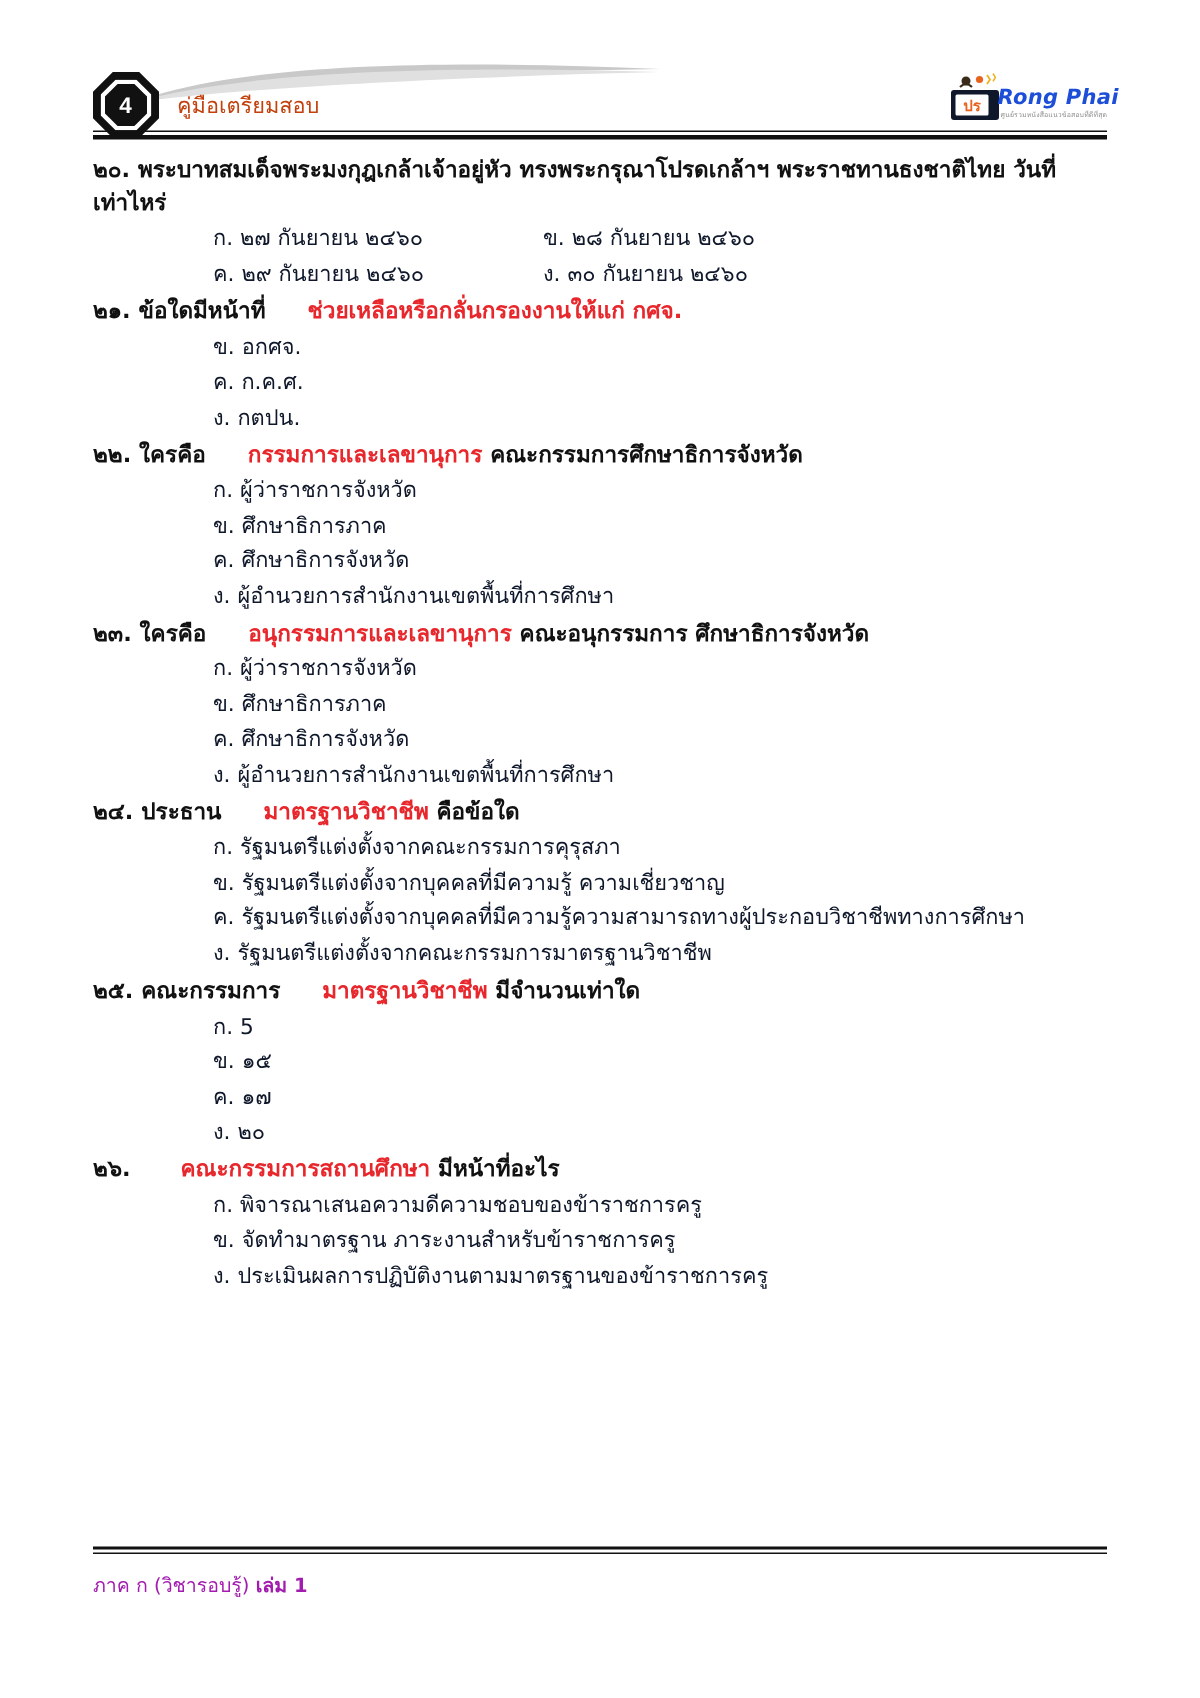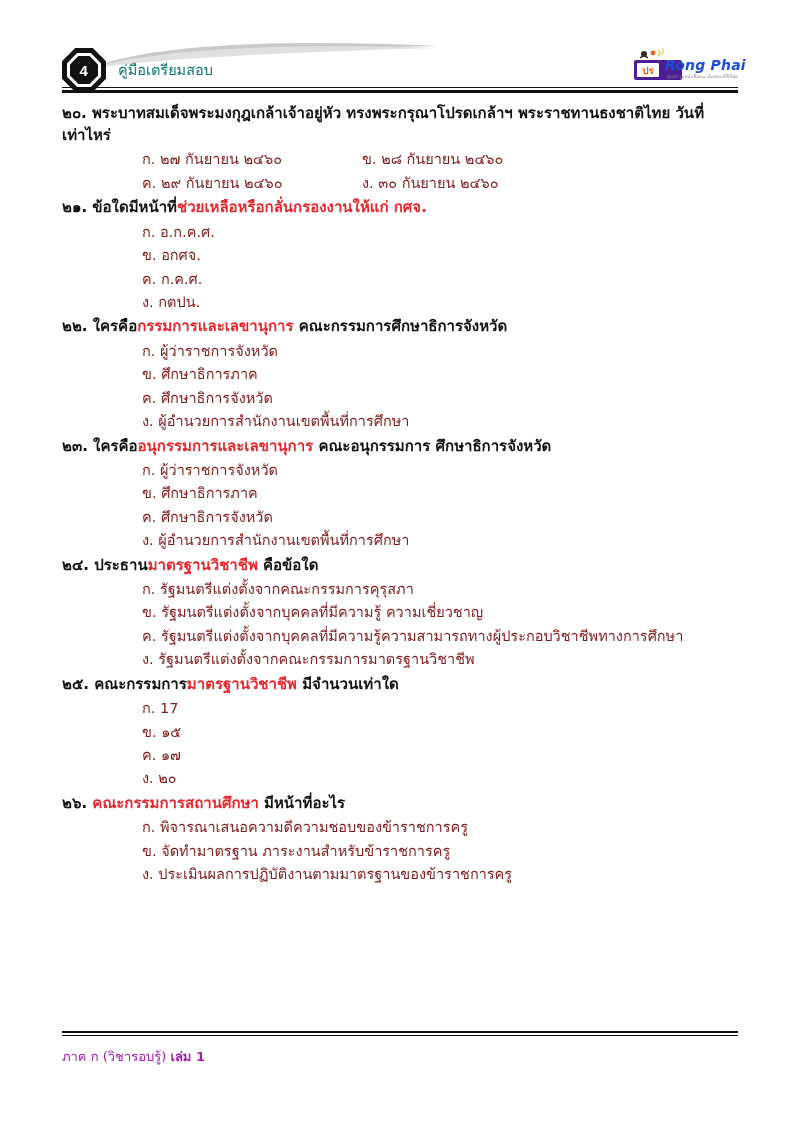--- a/index.html
+++ b/index.html
@@ -82,40 +82,40 @@
     font-size: 15px;
     font-weight: bold;
     font-family: "Liberation Sans", sans-serif;
     letter-spacing: 0.5px;
   }
   .header-title {
     position: absolute;
     left: 56px;
     top: 18px;
     font-size: 14.5px;
-    color: #0f766e;
+    color: #c2410c;
     white-space: nowrap;
     font-family: "DejaVu Sans", "Liberation Sans", sans-serif;
   }
 
   
   .logo {
     position: absolute;
     right: 0px;
     top: 8px;
     width: 104px;
     height: 40px;
   }
   .logo-mark {
     position: absolute;
     left: 0px;
     top: 12px;
-    width: 48px;
+    width: 32px;
     height: 20px;
-    background: #4c1d95;
+    background: #0f172a;
     border-radius: 2px;
   }
   .logo-mark-inner {
     position: absolute;
     left: 3px;
     top: 3px;
     width: 22px;
     height: 14px;
     background: #fdfdfd;
     border-radius: 1px;
@@ -189,33 +189,34 @@
   }
   .qtext {
     font-size: 15px;
     line-height: 1.48;
     color: #111111;
     font-weight: bold;
     margin: 0 16px 2px 0;
   }
   .qtext .hl {
     color: #e8272c;
+    padding-left: 28px;
   }
   .qtext .plain {
     color: #111111;
   }
   .choices {
     margin: 0;
     padding: 0;
     list-style: none;
   }
   .choice {
     font-size: 14.5px;
     line-height: 1.62;
-    color: #7f1d1d;
+    color: #0f172a;
     padding-left: 80px;
     font-weight: normal;
   }
   .choices.two-col {
     display: grid;
     grid-template-columns: 276px 1fr;
     column-gap: 0px;
   }
   .choices.two-col .choice {
     padding-left: 80px;
@@ -299,21 +300,20 @@
         <ul class="choices two-col">
           <li class="choice">ก. ๒๗ กันยายน ๒๔๖๐</li>
           <li class="choice col2">ข. ๒๘ กันยายน ๒๔๖๐</li>
           <li class="choice">ค. ๒๙ กันยายน ๒๔๖๐</li>
           <li class="choice col2">ง. ๓๐ กันยายน ๒๔๖๐</li>
         </ul>
       </div>
       <div class="qblock">
         <p class="qtext"><span>๒๑.</span><span class="plain"> ข้อใดมีหน้าที่</span><span class="hl">ช่วยเหลือหรือกลั่นกรองงานให้แก่ กศจ.</span></p>
         <ul class="choices">
-          <li class="choice">ก. อ.ก.ค.ศ.</li>
           <li class="choice">ข. อกศจ.</li>
           <li class="choice">ค. ก.ค.ศ.</li>
           <li class="choice">ง. กตปน.</li>
         </ul>
       </div>
       <div class="qblock">
         <p class="qtext"><span>๒๒.</span><span class="plain"> ใครคือ</span><span class="hl">กรรมการและเลขานุการ</span><span class="plain"> คณะกรรมการศึกษาธิการจังหวัด</span></p>
         <ul class="choices">
           <li class="choice">ก. ผู้ว่าราชการจังหวัด</li>
           <li class="choice">ข. ศึกษาธิการภาค</li>
@@ -335,21 +335,21 @@
         <ul class="choices">
           <li class="choice">ก. รัฐมนตรีแต่งตั้งจากคณะกรรมการคุรุสภา</li>
           <li class="choice">ข. รัฐมนตรีแต่งตั้งจากบุคคลที่มีความรู้ ความเชี่ยวชาญ</li>
           <li class="choice">ค. รัฐมนตรีแต่งตั้งจากบุคคลที่มีความรู้ความสามารถทางผู้ประกอบวิชาชีพทางการศึกษา</li>
           <li class="choice">ง. รัฐมนตรีแต่งตั้งจากคณะกรรมการมาตรฐานวิชาชีพ</li>
         </ul>
       </div>
       <div class="qblock">
         <p class="qtext"><span>๒๕.</span><span class="plain"> คณะกรรมการ</span><span class="hl">มาตรฐานวิชาชีพ</span><span class="plain"> มีจำนวนเท่าใด</span></p>
         <ul class="choices">
-          <li class="choice">ก. 17</li>
+          <li class="choice">ก. 5</li>
           <li class="choice">ข. ๑๕</li>
           <li class="choice">ค. ๑๗</li>
           <li class="choice">ง. ๒๐</li>
         </ul>
       </div>
       <div class="qblock">
         <p class="qtext"><span>๒๖.</span><span class="plain"> </span><span class="hl">คณะกรรมการสถานศึกษา</span><span class="plain"> มีหน้าที่อะไร</span></p>
         <ul class="choices">
           <li class="choice">ก. พิจารณาเสนอความดีความชอบของข้าราชการครู</li>
           <li class="choice">ข. จัดทำมาตรฐาน ภาระงานสำหรับข้าราชการครู</li>

